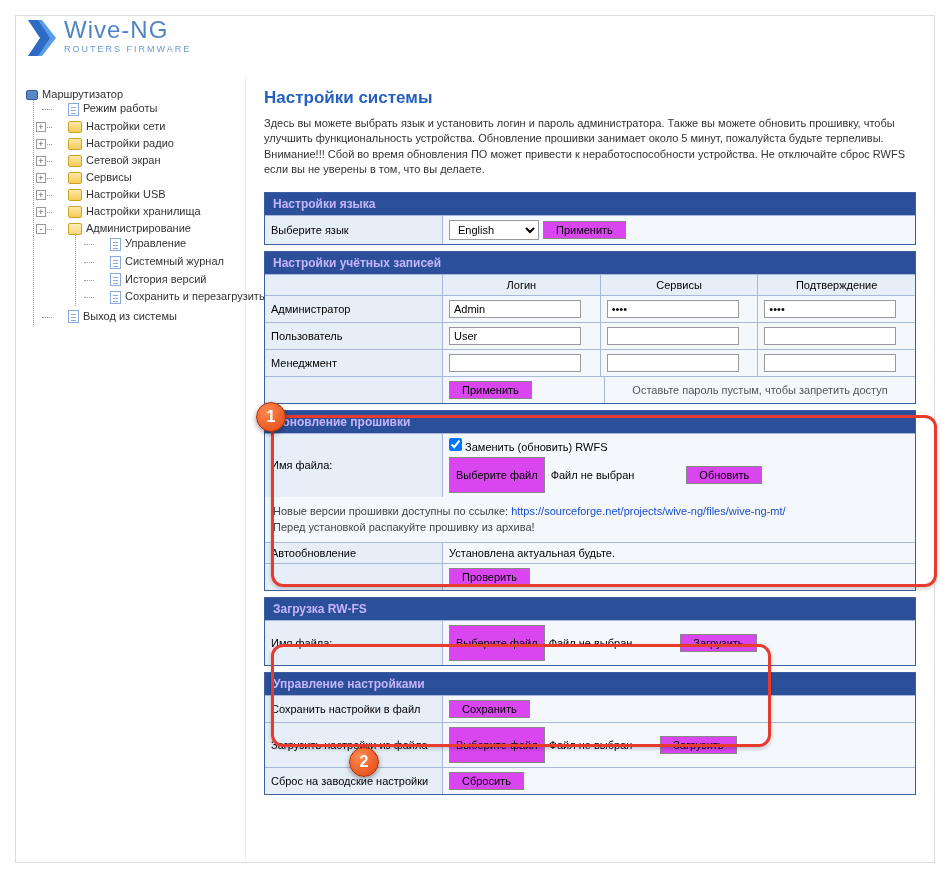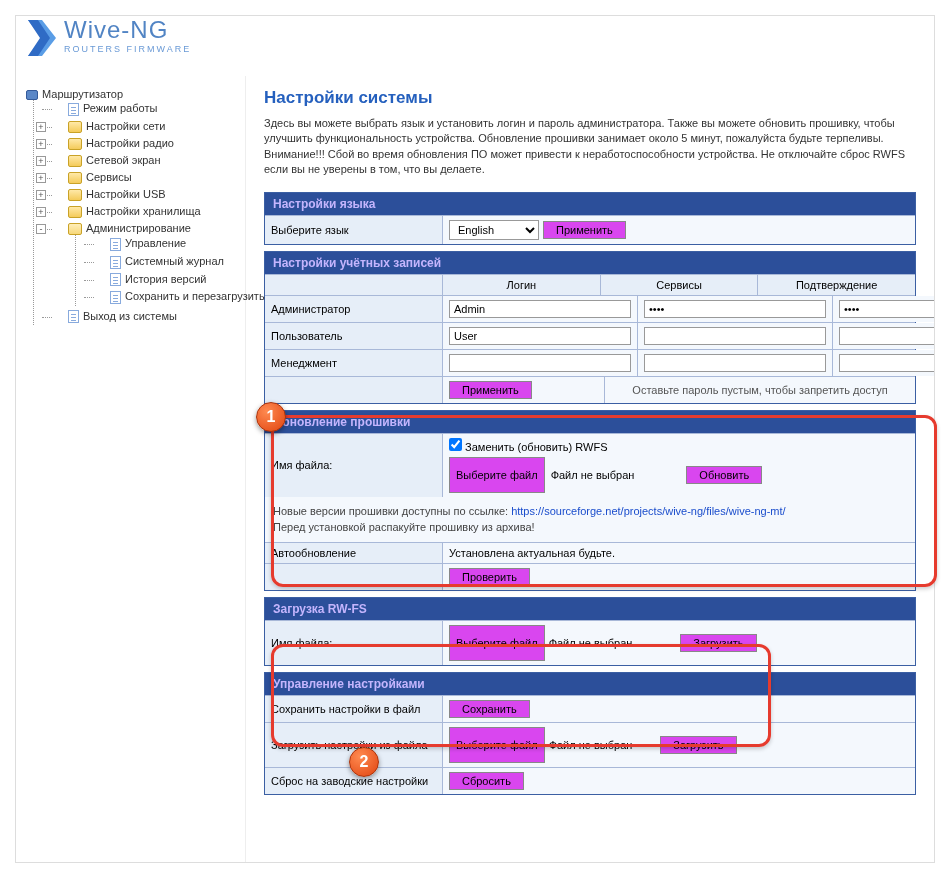--- a/index.html
+++ b/index.html
@@ -33,21 +33,21 @@
 .section { border: 1px solid #3b5fa3; margin-bottom: 6px; }
 .section-header { background: #2c4f9a; color: #c4b5fd; font-weight: bold; padding: 4px 8px; font-size: 12px; }
 .row { display: flex; border-top: 1px solid #a8b8d8; }
 .row:first-of-type { border-top: none; }
 .cell { padding: 4px 6px; border-right: 1px solid #a8b8d8; display: flex; align-items: center; gap: 4px; flex-wrap: wrap; }
 .cell:last-child { border-right: none; }
 .cell-label { background: #e6eef8; width: 178px; flex-shrink: 0; font-size: 11px; }
 .cell-content { flex: 1; background: #f4f8fd; font-size: 11px; }
 .th { background: #e6eef8; text-align: center; justify-content: center; font-weight: normal; flex: 1; }
 input[type=text], input[type=password], select { font-size: 11px; padding: 2px 4px; border: 1px solid #999; background: #fff; }
-input[type=text], input[type=password] { width: 182px; }
+input[type=text], input[type=password] { width: 132px; }
 select { width: 90px; }
 button { font-size: 11px; padding: 2px 12px; border: 1px solid #888; background: #d946ef; cursor: pointer; }
 .filebtn { padding: 11px 6px; }
 .note { font-size: 11px; color: #444; padding: 6px 8px; background: #f4f8fd; line-height: 1.5; }
 .note a { color: #1a4dcc; }
 .hint { color: #555; font-size: 11px; }
 .highlight { position: absolute; border: 3px solid #e63b2e; border-radius: 12px; pointer-events: none; box-shadow: 0 2px 4px rgba(0,0,0,0.2); }
 .badge { position: absolute; width: 30px; height: 30px; border-radius: 50%; background: radial-gradient(circle at 35% 30%, #ff8a50, #e04410); color: #fff; font-weight: bold; font-size: 16px; display: flex; align-items: center; justify-content: center; box-shadow: 0 2px 5px rgba(0,0,0,0.4); border: 1px solid #a83008; }
 .cols3 .cell-content, .cols3 .th { flex: 1; }
 </style>

